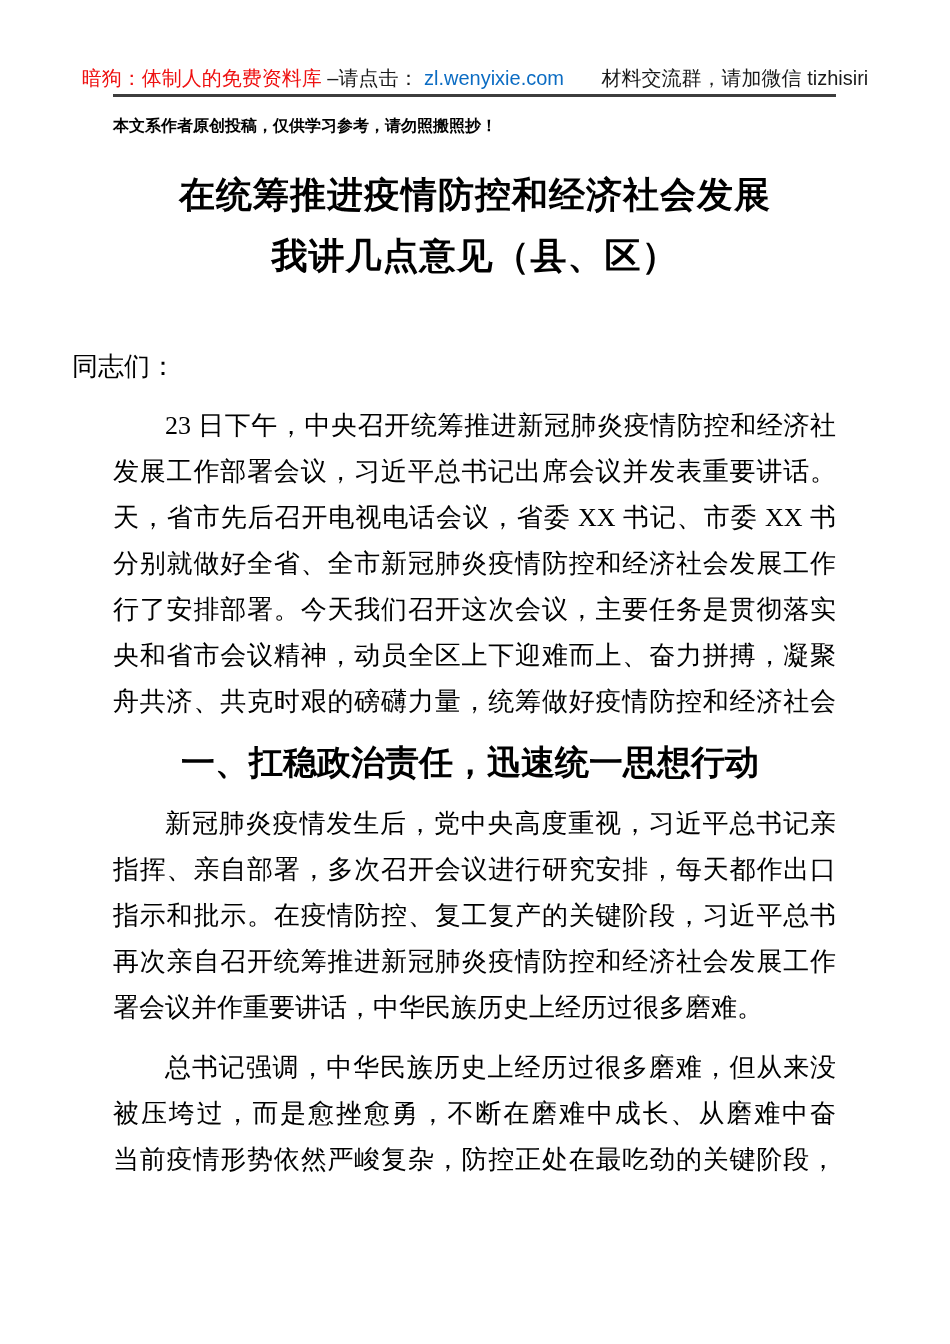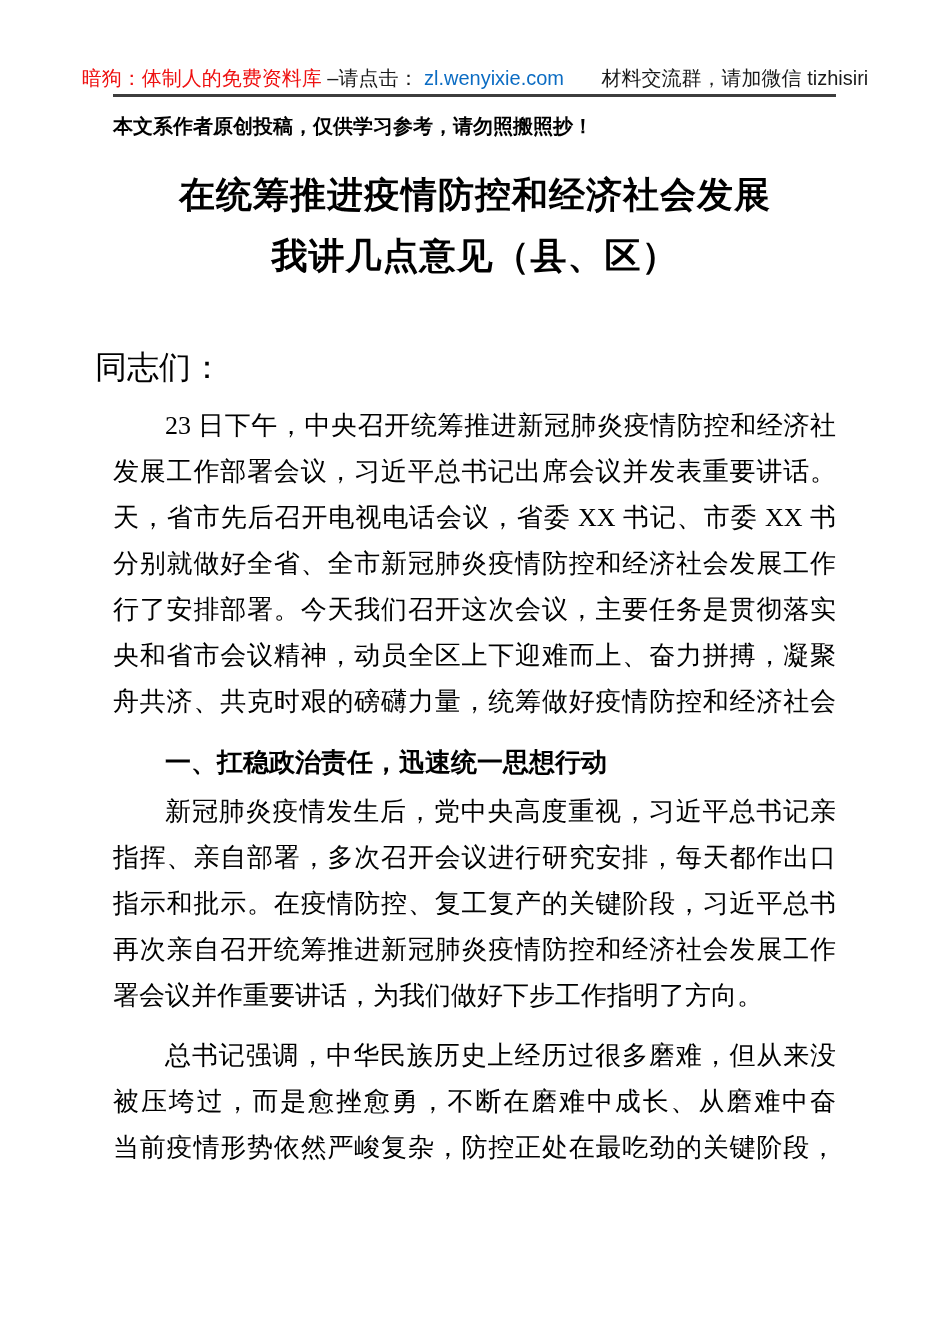--- a/index.html
+++ b/index.html
@@ -27,54 +27,54 @@
   .banner .gap  { margin-left: 1.6em; }
 
   .rule {
     margin: 4px 0 0 113px;
     width: 723px; height: 3px;
     background: var(--divider-gray, #3d3d3d);
   }
 
   .notice {
     margin: 16px 12px 0 113px;
-    font-size: 20px; line-height: 26px;
+    font-size: 16px; line-height: 26px;
     font-weight: 700;
   }
 
   .title {
     margin: 26px 0 0 0;
     text-align: center;
     font-size: 36px; line-height: 61px;
     font-weight: 700;
     letter-spacing: 1px;
   }
 
   .salutation {
-    margin: 57px 0 13px 95px;
+    margin: 57px 0 13px 72px;
     width: 723px;
-    font-size: 32px; line-height: 46px; height: 46px;
+    font-size: 26px; line-height: 46px; height: 46px;
   }
 
   .body-blocks { margin-left: 113px; width: 723px; }
   .para { margin: 0 0 14px 0; }
   .line {
     font-size: 26px;
     height: 46px; line-height: 46px;
     overflow: hidden;
     text-align: justify;
     text-align-last: justify;
   }
   .line.first { text-indent: 2em; }
   .line.last  { text-align-last: left; }
   .heading {
-    margin: 0 0 4px 0;
+    margin: 0 0 16px 0;
     font-family: "Liberation Sans", sans-serif;
     font-weight: 700;
-    font-size: 26px; line-height: 46px; height: 46px;
+    font-size: 34px; line-height: 46px; height: 46px;
     text-indent: 2em;
   }
 </style>
 </head>
 <body>
 
 <div class="page">
 
   <div class="banner">
     <span class="red">暗狗：体制人的免费资料库</span>
@@ -103,21 +103,21 @@
         <div class="line">行了安排部署。今天我们召开这次会议，主要任务是贯彻落实中</div>
         <div class="line">央和省市会议精神，动员全区上下迎难而上、奋力拼搏，凝聚同</div>
         <div class="line">舟共济、共克时艰的磅礴力量，统筹做好疫情防控和经济社会发</div>
       </div>
       <div class="heading">一、扛稳政治责任，迅速统一思想行动</div>
       <div class="para">
         <div class="line first">新冠肺炎疫情发生后，党中央高度重视，习近平总书记亲自</div>
         <div class="line">指挥、亲自部署，多次召开会议进行研究安排，每天都作出口头</div>
         <div class="line">指示和批示。在疫情防控、复工复产的关键阶段，习近平总书记</div>
         <div class="line">再次亲自召开统筹推进新冠肺炎疫情防控和经济社会发展工作部</div>
-        <div class="line last">署会议并作重要讲话，为我们做好下步工作指明了方向。</div>
+        <div class="line last">署会议并作重要讲话，中华民族历史上经历过很多磨难。</div>
       </div>
       <div class="para">
         <div class="line first">总书记强调，中华民族历史上经历过很多磨难，但从来没有</div>
         <div class="line">被压垮过，而是愈挫愈勇，不断在磨难中成长、从磨难中奋起。</div>
         <div class="line">当前疫情形势依然严峻复杂，防控正处在最吃劲的关键阶段，各</div>
       </div>
     </div>
 
 </div>
 

